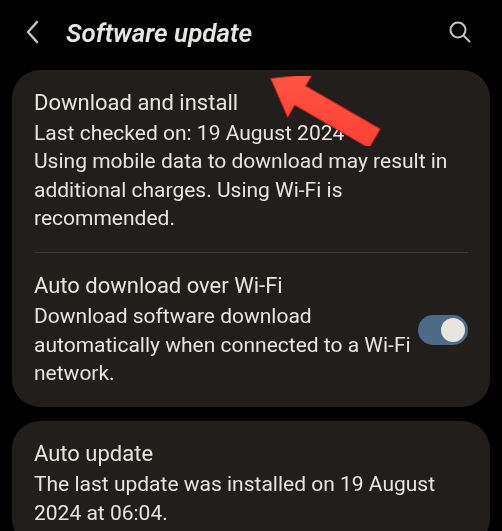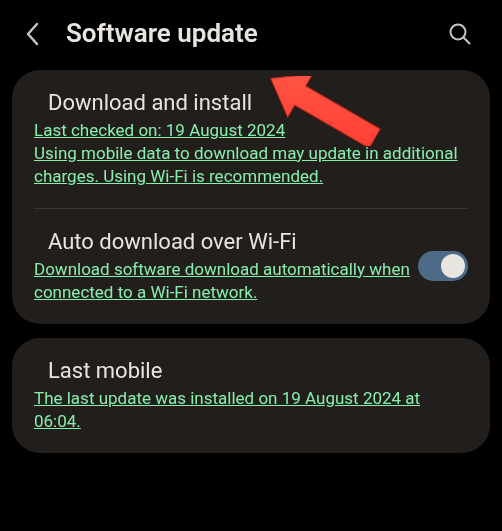--- a/index.html
+++ b/index.html
@@ -11,22 +11,23 @@
       width: 502px;
       height: 531px;
       background: #000;
       font-family: -apple-system, BlinkMacSystemFont, 'Segoe UI', Roboto, sans-serif;
       color: #e8e5e1;
       overflow: hidden;
       position: relative;
     }
     .header {
       display: flex;
-      align-items: flex-end;
+      align-items: flex-start;
       padding: 18px 28px 22px 18px;
+      font-style: italic;
     }
     .back-icon {
       width: 28px;
       height: 28px;
       display: flex;
       align-items: center;
       justify-content: center;
       cursor: pointer;
     }
     .header-title {
@@ -60,27 +61,25 @@
       align-items: center;
     }
     .card-item-text {
       flex: 1;
     }
     .card-item-title {
       font-size: 22px;
       font-weight: 400;
       color: #e8e5e1;
       margin-bottom: 4px;
-      margin-left: 14px;
     }
     .card-item-sub {
-      font-size: 17px;
-      color: #86efac;
+      font-size: 21px;
+      color: #e5e5e5;
       line-height: 1.35;
-      text-decoration: underline;
     }
     .divider {
       height: 1px;
       background: #3a3633;
       margin: 0 22px;
     }
     .toggle {
       width: 50px;
       height: 30px;
       background: #4d6a86;
@@ -121,37 +120,37 @@
       <circle cx="10" cy="10" r="7.5" stroke="#c9c4bf" stroke-width="2"></circle>
       <line x1="16" y1="16" x2="21.5" y2="21.5" stroke="#c9c4bf" stroke-width="2" stroke-linecap="round"></line>
     </svg>
   </div>
 </div>
 
 <div class="card">
   <div class="card-item">
     <div class="card-item-title">Download and install</div>
     <div class="card-item-sub">Last checked on: 19 August 2024</div>
-    <div class="card-item-sub">Using mobile data to download may update in additional charges. Using Wi-Fi is recommended.</div>
+    <div class="card-item-sub">Using mobile data to download may result in additional charges. Using Wi-Fi is recommended.</div>
   </div>
   <div class="divider"></div>
   <div class="card-item with-toggle">
     <div class="card-item-text">
       <div class="card-item-title">Auto download over Wi-Fi</div>
       <div class="card-item-sub">Download software download automatically when connected to a Wi-Fi network.</div>
     </div>
     <div class="toggle">
       <div class="toggle-knob"></div>
     </div>
   </div>
 </div>
 
 <div class="card">
   <div class="card-item">
-    <div class="card-item-title">Last mobile</div>
+    <div class="card-item-title">Auto update</div>
     <div class="card-item-sub">The last update was installed on 19 August 2024 at 06:04.</div>
   </div>
 </div>
 
 <div class="arrow-annotation">
   <svg width="130" height="70" viewBox="0 0 130 70">
     <defs>
       <linearGradient id="arrowGrad" x1="0%" y1="0%" x2="100%" y2="100%">
         <stop offset="0%" stop-color="#ff5a4a"></stop>
         <stop offset="100%" stop-color="#ff3b2f"></stop>

